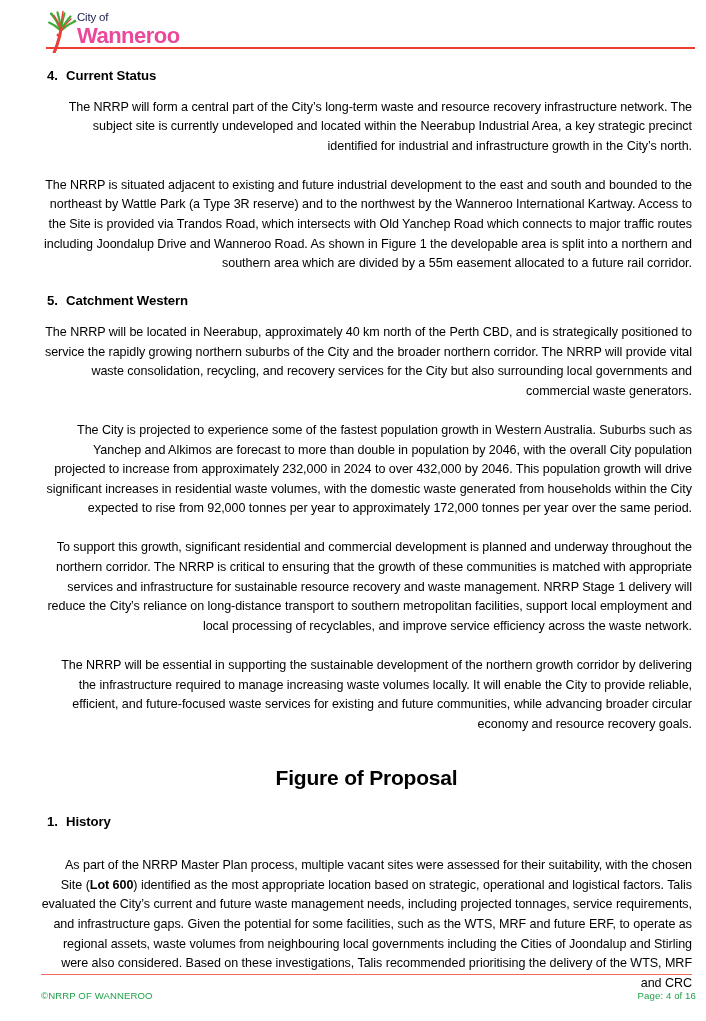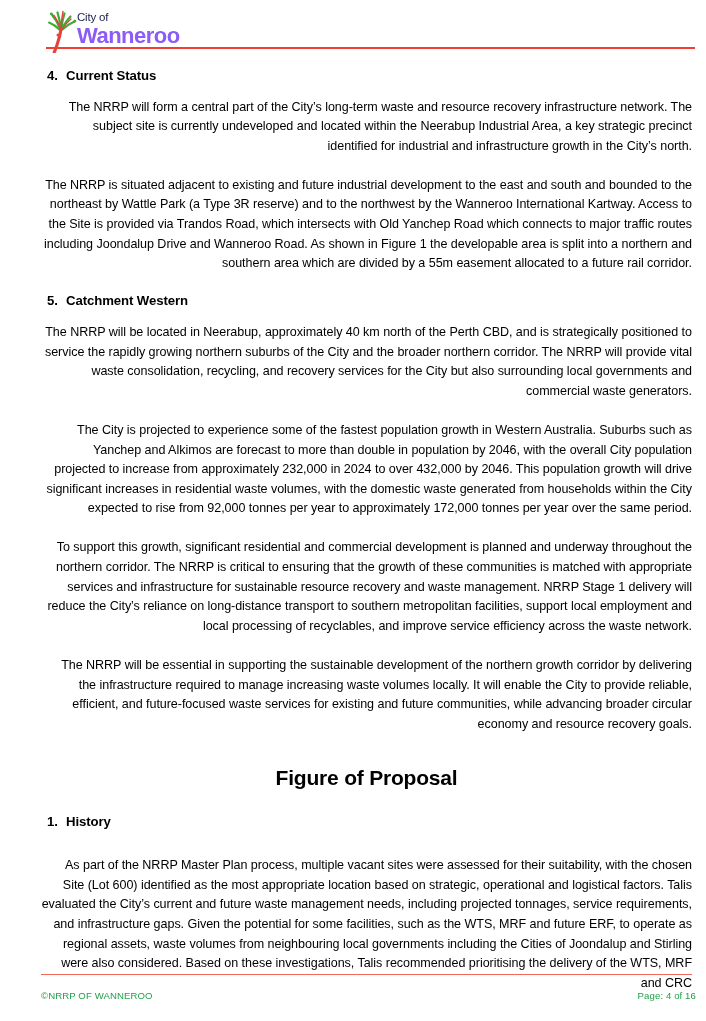--- a/index.html
+++ b/index.html
@@ -54,21 +54,21 @@
   .logo-city-of {
     font-size: 11.5px;
     color: #1b1f4b;
     letter-spacing: -0.2px;
     font-weight: 400;
     display: block;
     margin-bottom: 1px;
   }
   .logo-wanneroo {
     font-size: 22px;
-    color: #8b5cf6;
+    color: #ec4899;
     font-weight: bold;
     letter-spacing: -0.5px;
     display: block;
   }
   .header-rule {
     position: absolute;
     left: 46px;
     top: 47px;
     width: 649px;
     height: 1.6px;
@@ -106,21 +106,21 @@
 
   p.body-text {
     font-size: 12.55px;
     line-height: 19.6px;
     margin: 0;
     text-align: right;
     letter-spacing: -0.05px;
   }
   .gap-para { height: 19.6px; }
 
-  b { font-weight: normal; }
+  b { font-weight: bold; }
 
   
   .footer-rule {
     position: absolute;
     left: 41px;
     top: 974px;
     width: 651px;
     height: 1.4px;
     background: #f26a5e;
   }

